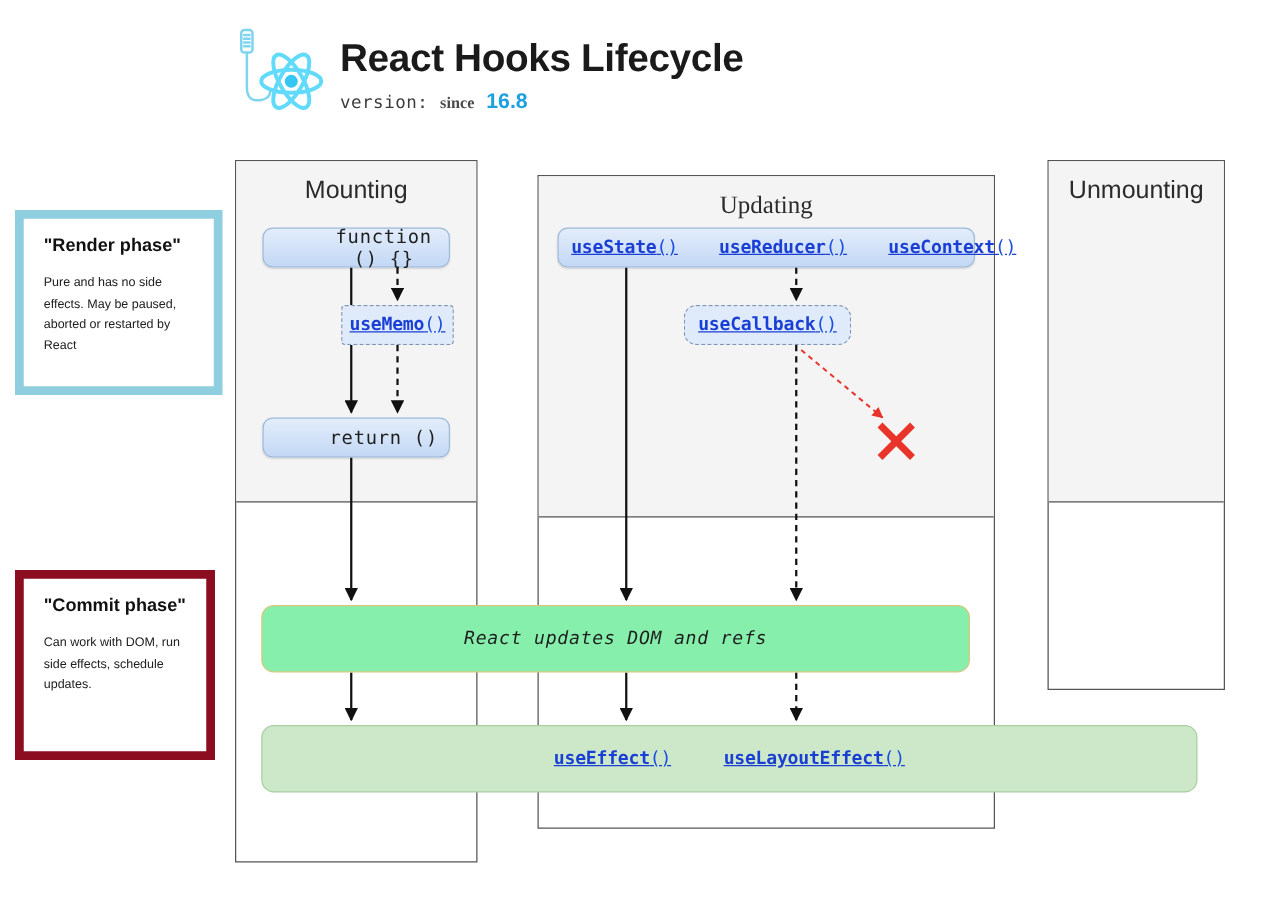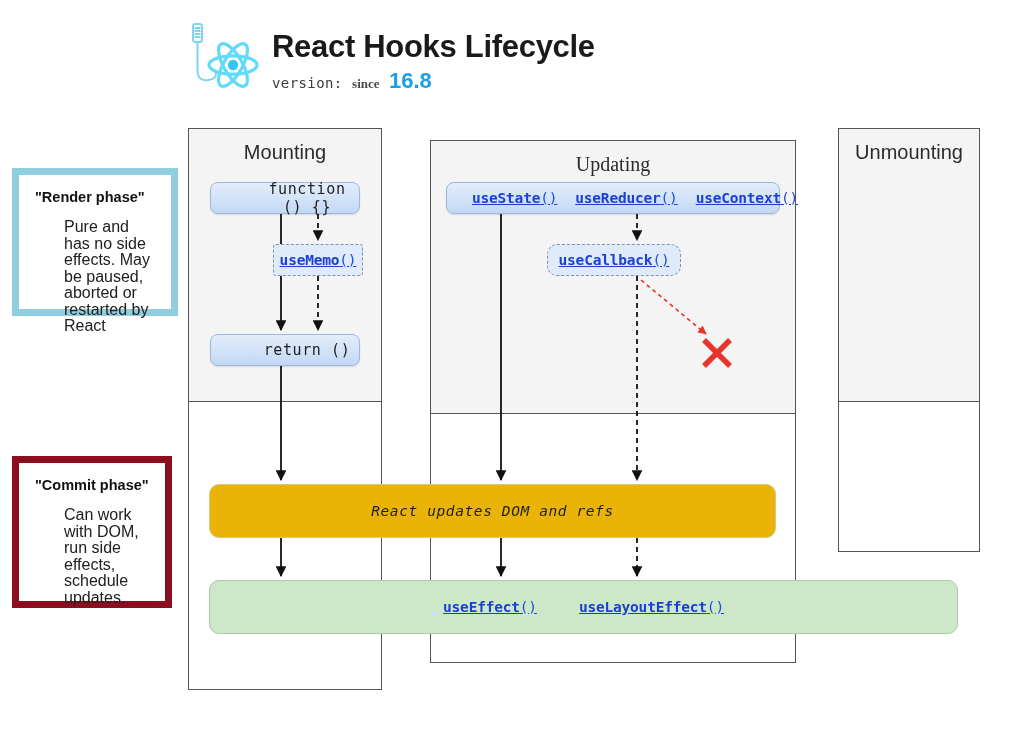--- a/index.html
+++ b/index.html
@@ -51,21 +51,21 @@
   }
   #version-since {
     font-family: "Liberation Serif", serif;
     font-size: 13px;
     font-weight: bold;
     color: #4a4a4a;
     margin-left: 5px;
   }
   #version-number {
     font-family: "Liberation Sans", sans-serif;
-    font-size: 22px;
+    font-size: 17px;
     font-weight: bold;
     color: #1ba1e2;
     margin-left: 5px;
   }
 
   
   .phase-box {
     position: absolute;
     background: #ffffff;
     box-sizing: border-box;
@@ -81,24 +81,23 @@
     width: 160px; height: 152px;
     border: 7px solid #8c0d20;
   }
   .phase-title {
     font-size: 14.5px;
     font-weight: bold;
     color: #111111;
     margin-bottom: 14px;
   }
   .phase-desc {
-    font-size: 16px;
+    font-size: 10px;
     color: #202020;
     line-height: 16.5px;
-    margin-left: 29px;
   }
 
   
   .column {
     position: absolute;
     box-sizing: border-box;
     border: 1.6px solid #555555;
     background: #ffffff;
     padding-left: 24px;
   }
@@ -168,30 +167,30 @@
   #node-return    { left: 210px; top: 334px; width: 150px; height: 32px; }
 
   
   #node-state-group { left: 446px; top: 182px; width: 334px; height: 32px; }
   #node-usecallback { left: 547px; top: 244px; width: 134px; height: 32px; border-radius: 10px; }
 
   .hook-group {
     display: flex;
     align-items: center;
     justify-content: center;
-    gap: 18px;
+    gap: 33px;
     width: 100%;
   }
 
   
   #bar-dom {
     position: absolute;
     left: 209px; top: 484px;
     width: 567px; height: 54px;
-    background: #eab308;
+    background: #86efac;
     border: 1.2px solid #d9c77e;
     border-radius: 10px;
     display: flex; align-items: center; justify-content: center;
     box-sizing: border-box;
   }
   #bar-dom-label {
     font-family: "DejaVu Sans Mono", monospace;
     font-style: italic;
     font-size: 14.5px;
     color: #1f1f1f;

